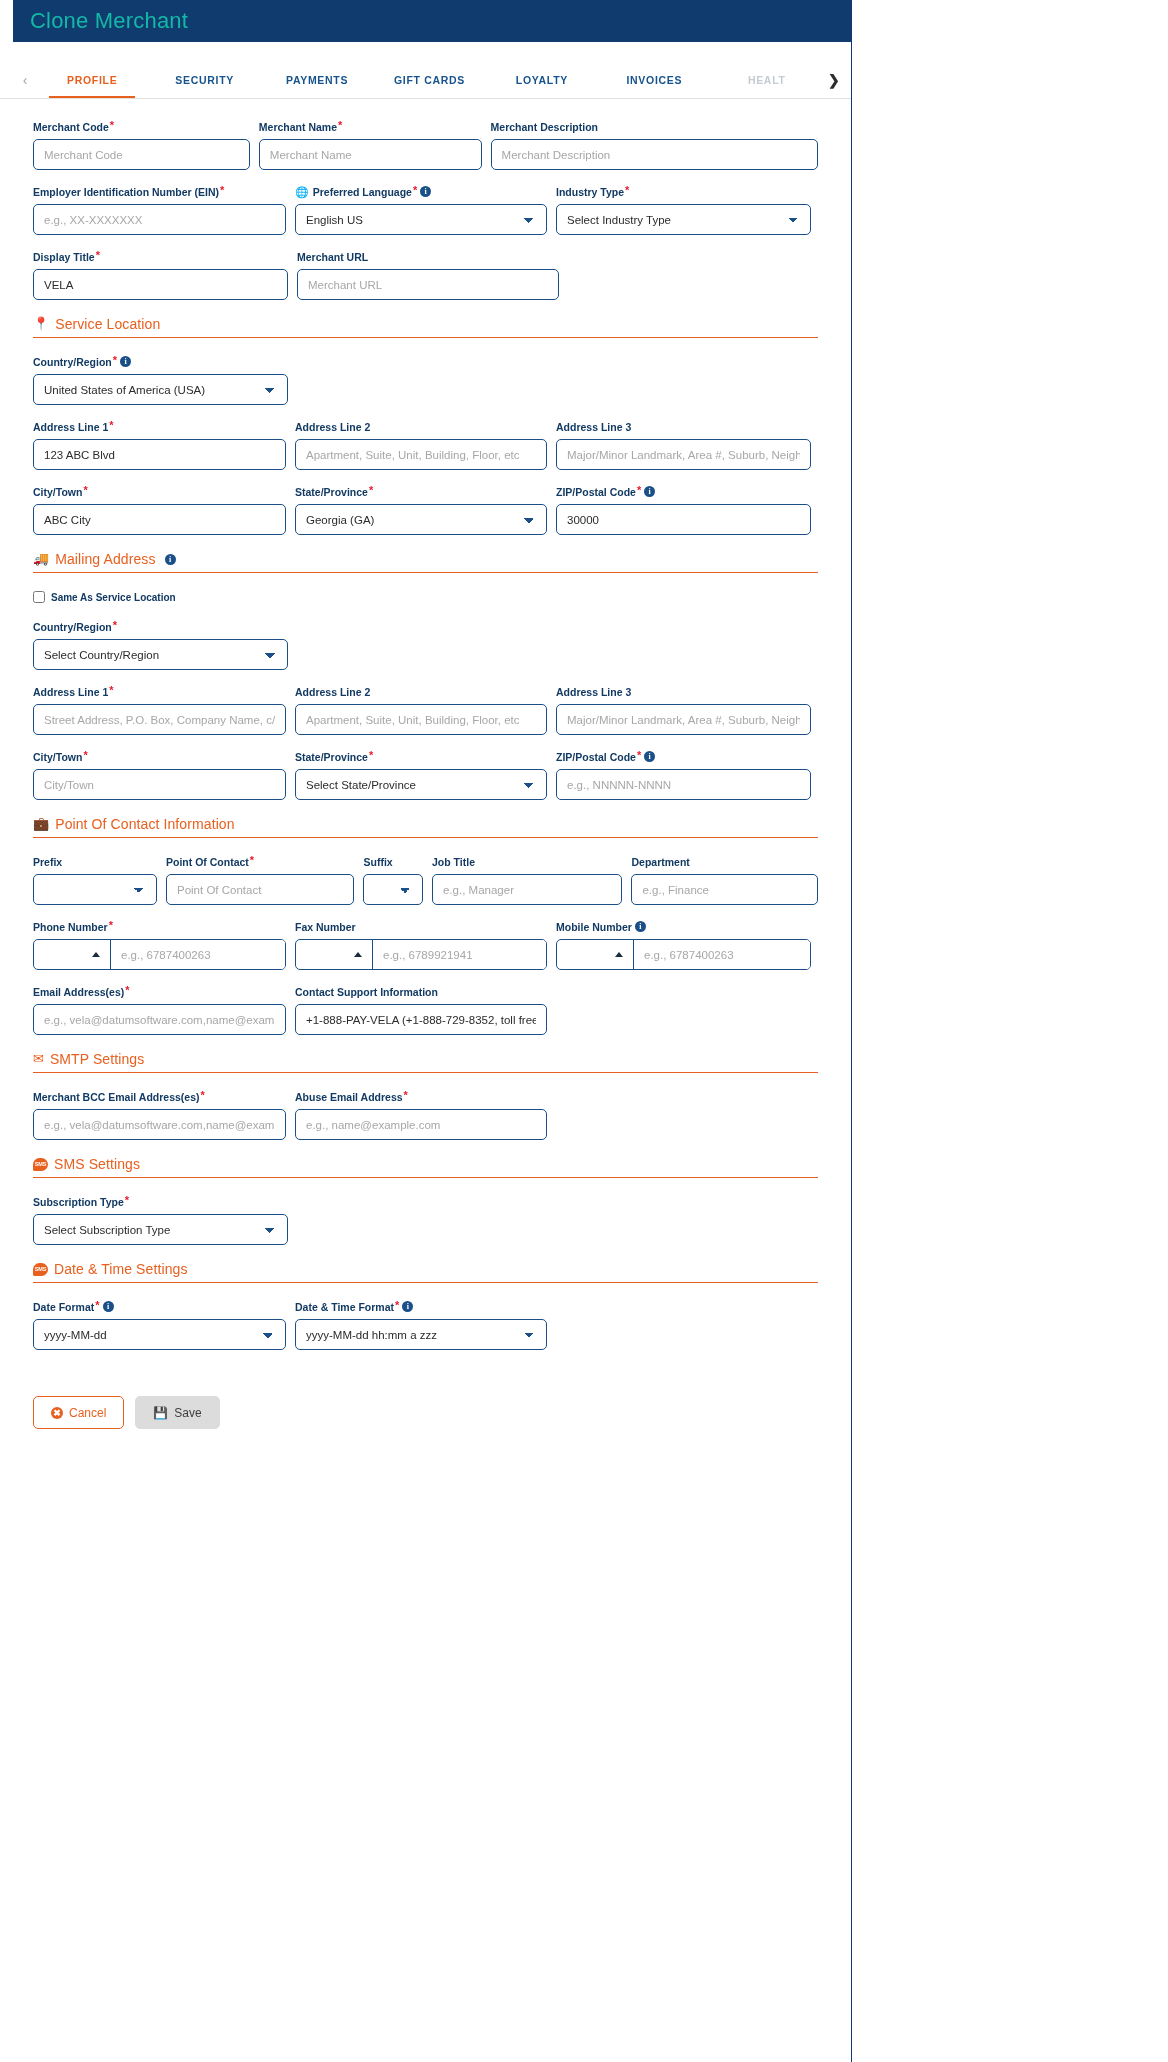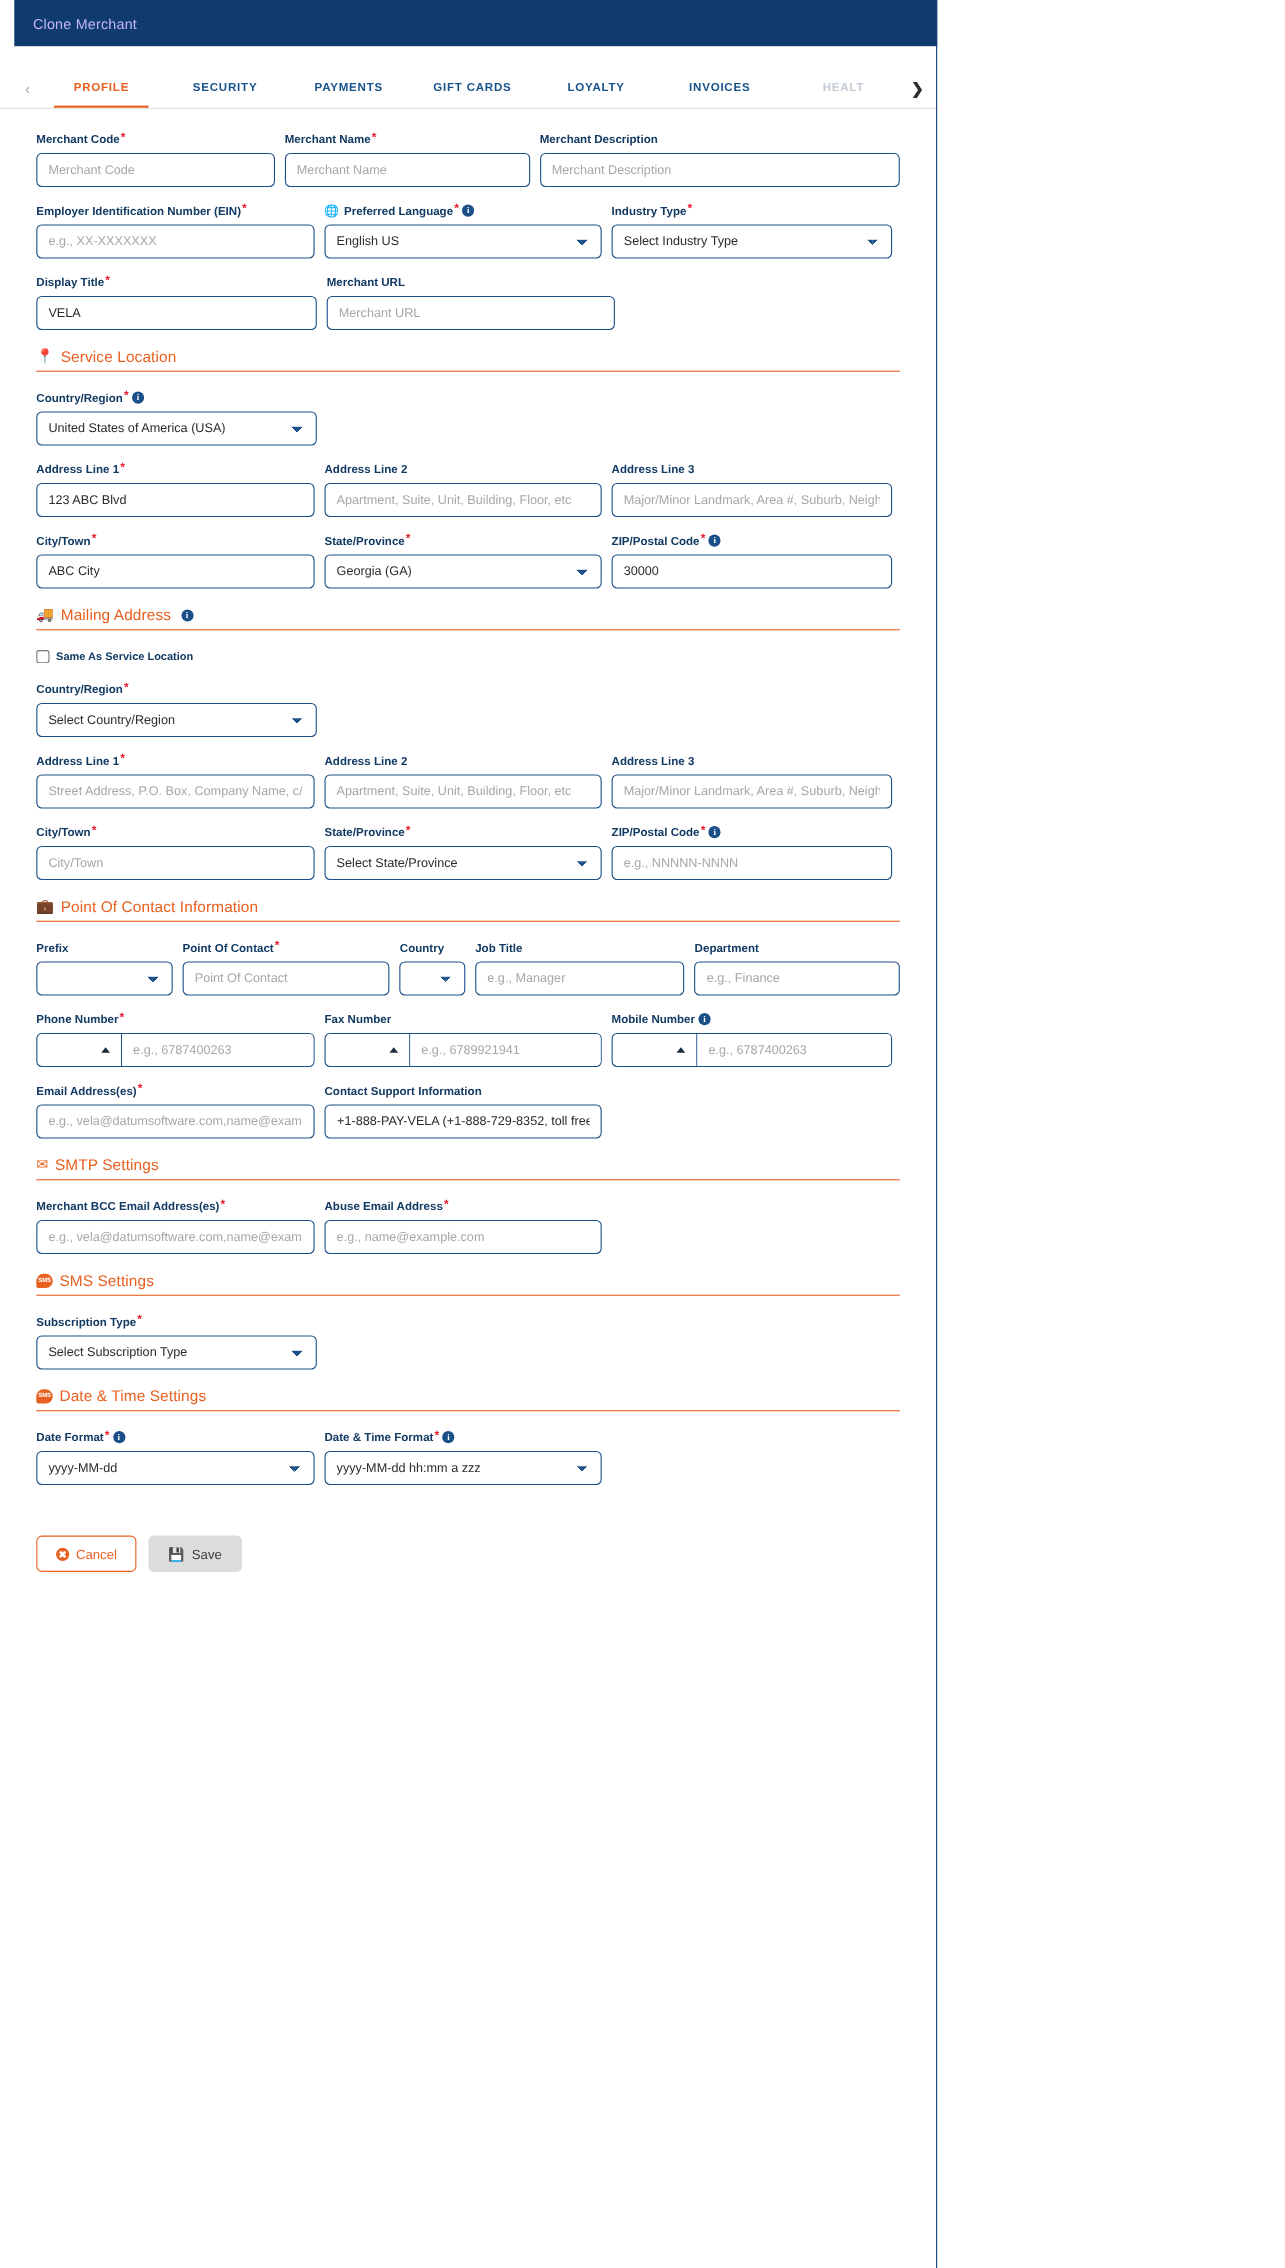--- a/index.html
+++ b/index.html
@@ -22,22 +22,22 @@
   .titlebar {
     height: 42px;
     background: #0f3b6e;
     display: flex;
     align-items: center;
     padding-left: 17px;
     margin-left: 13px;
     width: 839px;
   }
   .titlebar-text {
-    color: #c4b5fd;
-    font-size: 13px;
+    color: #14b8a6;
+    font-size: 22px;
     letter-spacing: .2px;
   }
 
   
   .banner-wrap { padding: 15px 33px 0 33px; }
   .banner {
     background: #d8ecf3;
     border-radius: 3px;
     height: 40px;
     display: flex;
@@ -536,21 +536,21 @@
       </div>
       <div class="field gap" style="width:190px">
         <label class="flabel">
           <span>Point Of Contact</span>
             <span class="ast">*</span>
         </label>
         <input class="inp" placeholder="Point Of Contact" style="">
       </div>
       <div class="field gap" style="width:60px">
         <label class="flabel">
-          <span>Country</span>
+          <span>Suffix</span>
         </label>
         <select class="sel small">
           <option></option>
         </select>
       </div>
       <div class="field gap" style="width:192px">
         <label class="flabel">
           <span>Job Title</span>
         </label>
         <input class="inp" placeholder="e.g., Manager" style="">

